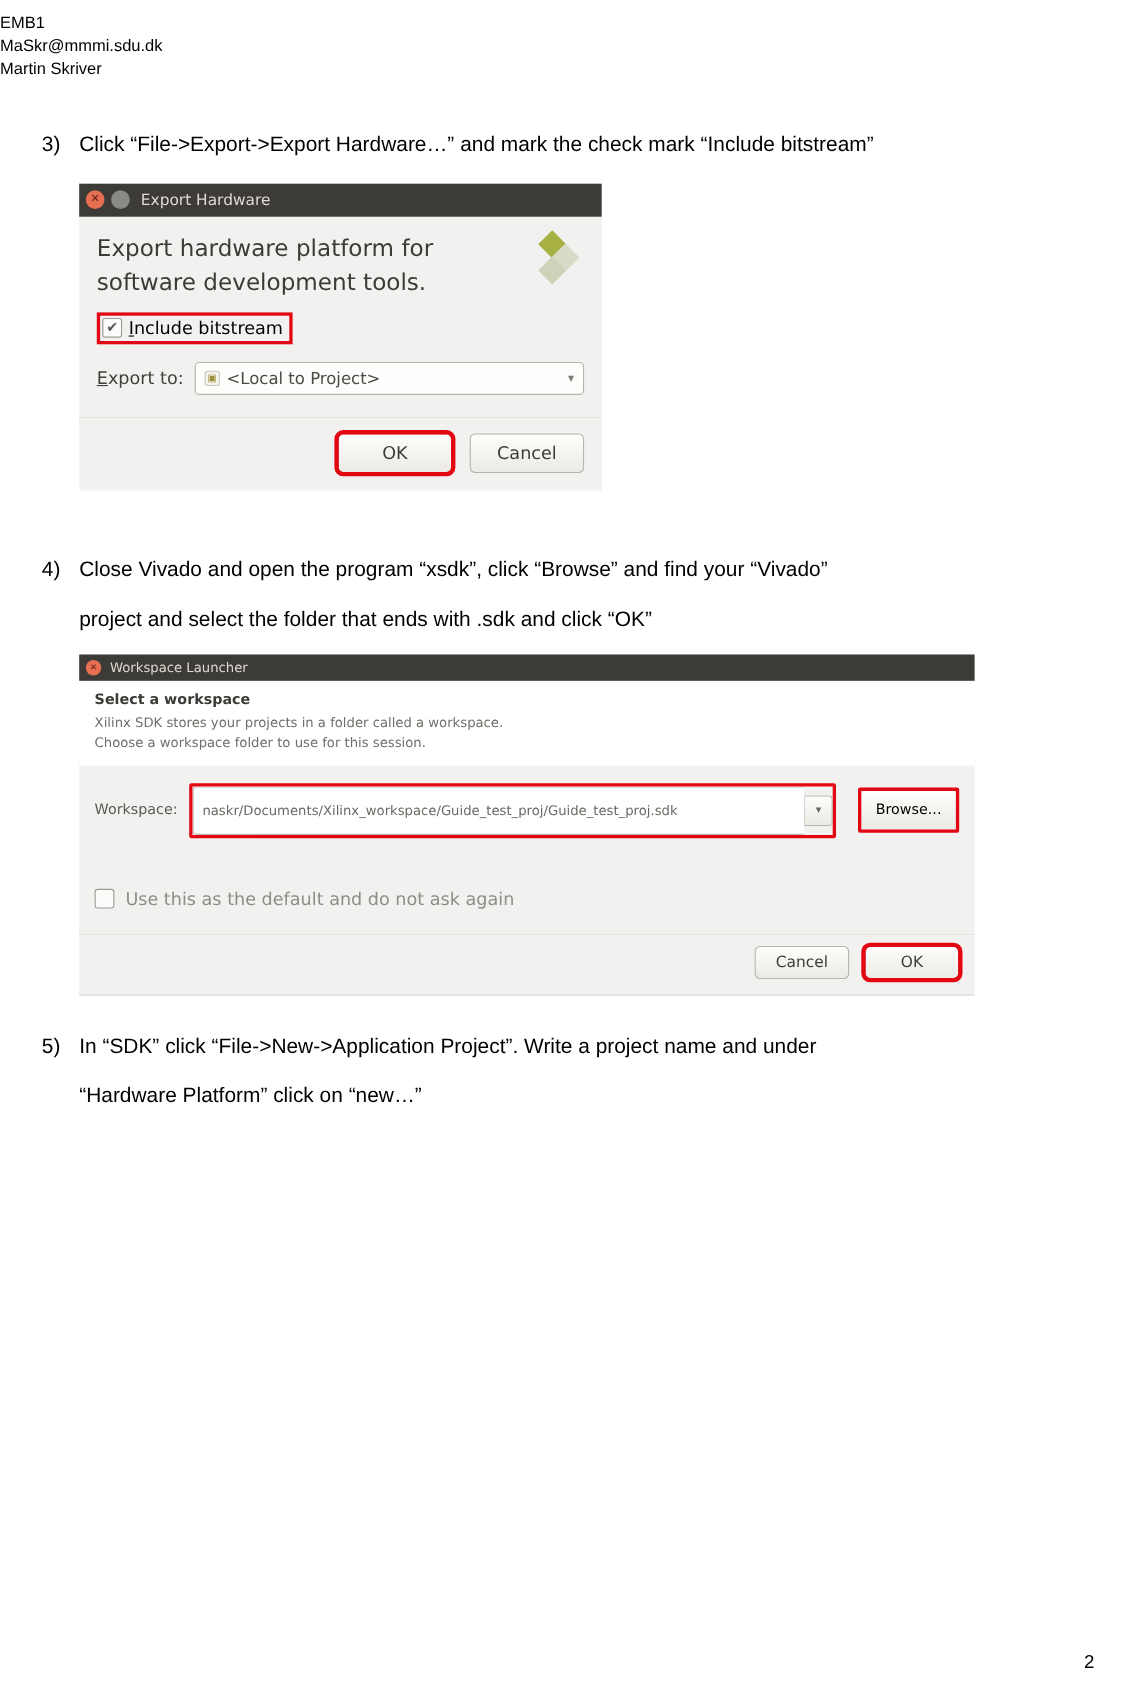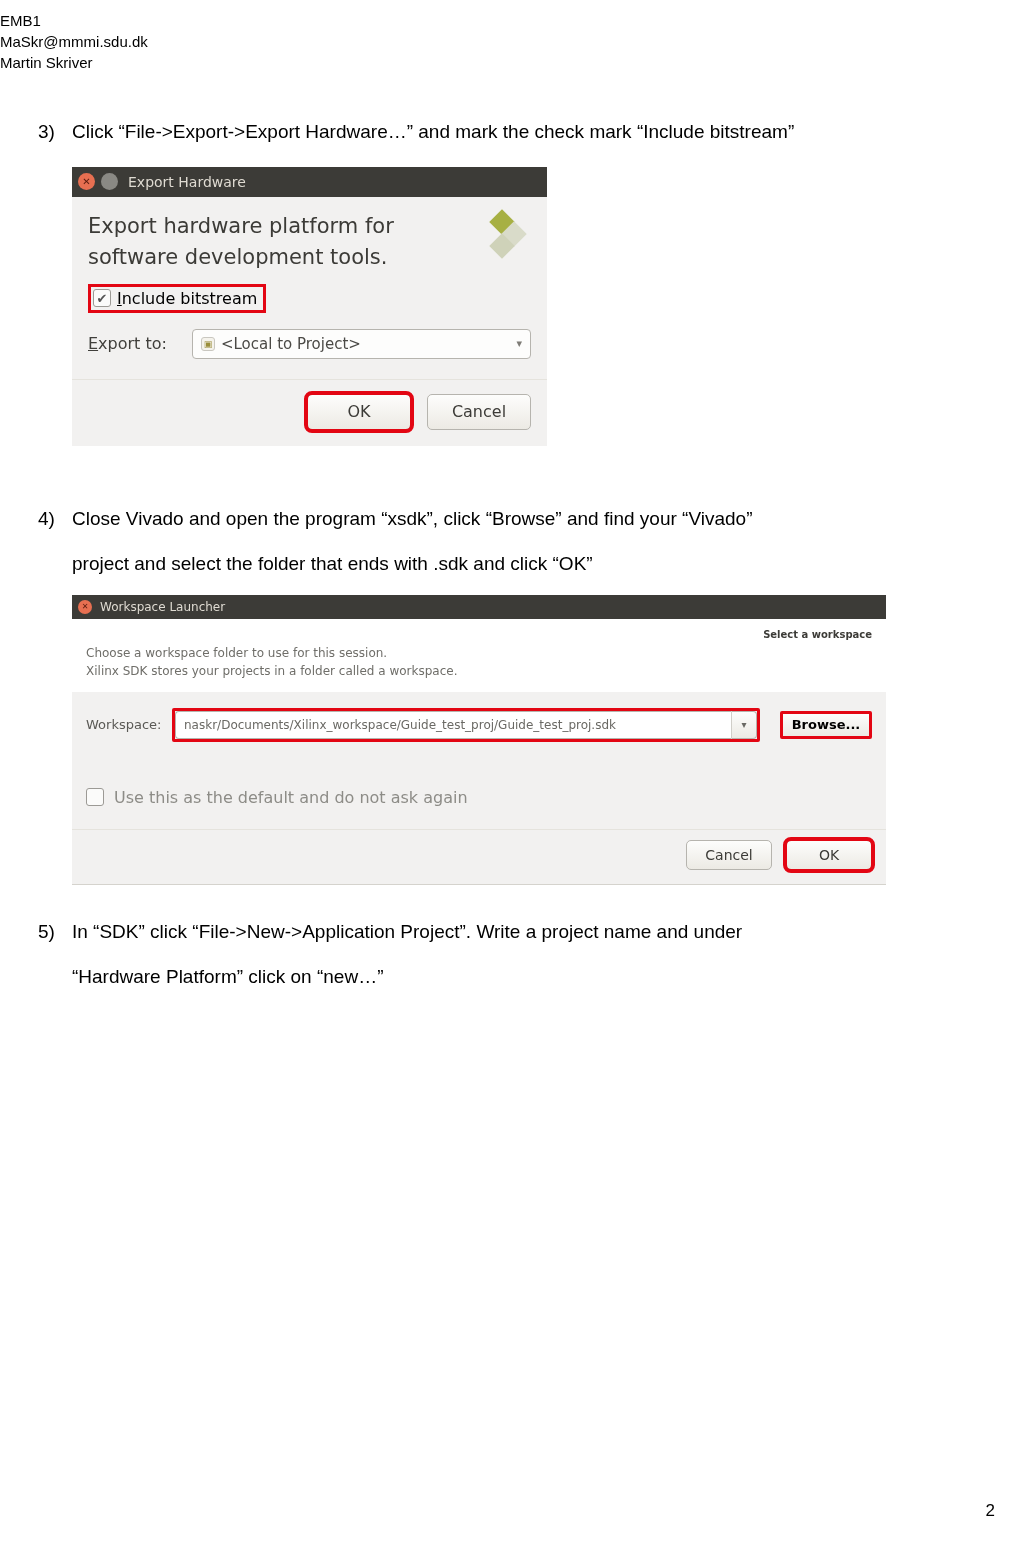--- a/index.html
+++ b/index.html
@@ -110,21 +110,21 @@
     border-radius: 3px;
     background: #fbfbfa;
     display: inline-flex; align-items:center; justify-content:center;
     font-size: 13px; color:#555;
   }
   .chk.unchecked { font-size:0; }
   .dlg1-row {
     padding: 10px 16px;
     display: flex;
     align-items: center;
-    gap: 25px;
+    gap: 10px;
     font-size: 16px;
     color:#403f3b;
     text-align:center;
   }
   .combo {
     flex: 1;
     border: 1px solid #b6b4ae;
     border-radius: 4px;
     background: #fdfdfc;
     height: 30px;
@@ -175,54 +175,53 @@
   }
   .dlg2-title {
     background:#3c3b37;color:#dfdbd2;height:24px;
     display:flex;align-items:center;padding:0 6px;font-size:12px;gap:6px;
   }
   .dlg2-title .tbtn{width:14px;height:14px;font-size:8px;}
   .dlg2-white {
     background:#fff;padding:10px 14px 12px 14px;
   }
   .dlg2-white .hdr {
-    font-weight:bold;font-size:10px;color:#3c3b37;margin-bottom:4px;text-align:right;
+    font-weight:bold;font-size:13px;color:#3c3b37;margin-bottom:4px;
   }
   .dlg2-white .sub {
     font-size:12px;color:#6f6e69;line-height:1.5;
   }
   .dlg2-body {
     padding: 16px 14px 8px 14px;
   }
   .ws-row {
     display:flex;align-items:center;gap:8px;
   }
   .ws-label{font-size:13px;color:#5a5955;width:78px;}
   .ws-combo-wrap{
     flex:1;display:flex;align-items:center;
     border:3px solid #e30613;border-radius:2px;padding:0;
   }
   .ws-input{
-    flex:1;height:28px;border:1px solid #b6b4ae;border-right:none;
+    flex:1;height:44px;border:1px solid #b6b4ae;border-right:none;
     border-radius:4px 0 0 4px;background:#fff;
     padding:0 8px;font-size:12px;color:#6a6964;
     font-family:inherit;
   }
   .ws-dd{
     width:26px;height:28px;border:1px solid #b6b4ae;border-left:1px solid #d0cec8;
     border-radius:0 4px 4px 0;background:linear-gradient(#fdfdfc,#eceae4);
     display:flex;align-items:center;justify-content:center;font-size:10px;color:#6a6964;
   }
   .ws-browse{
-    height:28px;min-width:92px;font-size:13px;
+    height:41px;min-width:92px;font-size:13px;
     border:3px solid #e30613;border-radius:2px;
     display:inline-flex;align-items:center;justify-content:center;
     background:linear-gradient(#fdfdfc,#eceae4);
     margin-left:12px;
-    font-weight:bold;
   }
   .ws-default{
     display:flex;gap:10px;margin-top:46px;font-size:16px;color:#8d8c87;
   }
   .dlg2-btnrow{
     display:flex;justify-content:flex-end;gap:14px;
     padding:10px 14px 14px 14px;border-top:1px solid #e5e3dd;margin-top:14px;
   }
   .dlg2-btnrow .btn{min-width:86px;height:30px;font-size:14px;}
 
@@ -296,22 +295,22 @@
     </div>
     <div class="indent">project and select the folder that ends with .sdk and click “OK”</div>
 
     <div class="dlg2">
       <div class="dlg2-title">
         <span class="tbtn close">✕</span>
         <span style="margin-left:2px;">Workspace Launcher</span>
       </div>
       <div class="dlg2-white">
         <div class="hdr">Select a workspace</div>
+        <div class="sub">Xilinx SDK stores your projects in a folder called a workspace.</div>
         <div class="sub">Choose a workspace folder to use for this session.</div>
-        <div class="sub">Xilinx SDK stores your projects in a folder called a workspace.</div>
       </div>
       <div class="dlg2-body">
         <div class="ws-row">
           <span class="ws-label">Workspace:</span>
           <span class="ws-combo-wrap">
             <input class="ws-input" value="naskr/Documents/Xilinx_workspace/Guide_test_proj/Guide_test_proj.sdk" style="">
             <span class="ws-dd">
               <span>▾</span>
             </span>
           </span>

